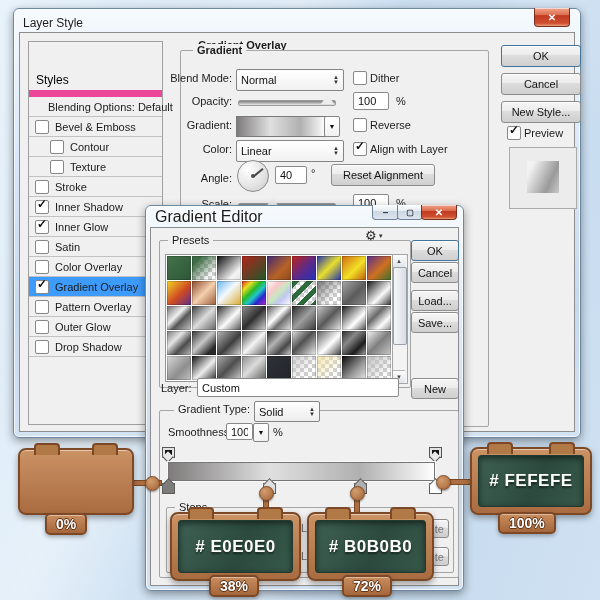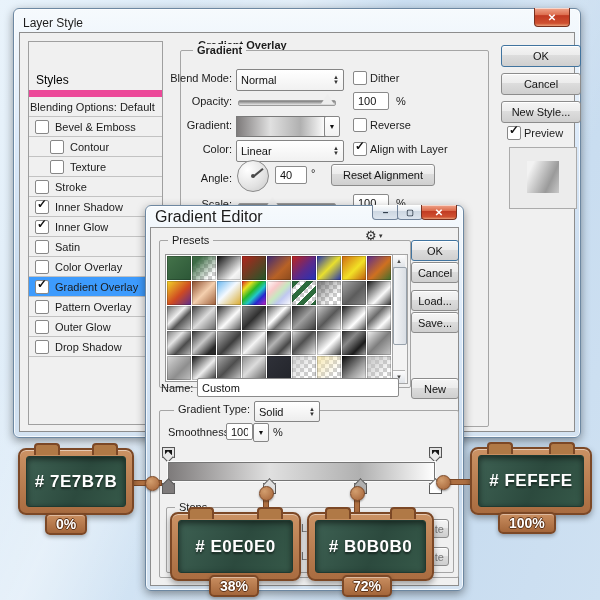--- a/index.html
+++ b/index.html
@@ -46,21 +46,21 @@
   .needle{position:absolute;left:50%;top:50%;width:13px;height:2px;background:#4a4a4a;
     transform-origin:0 50%;transform:rotate(-40deg);}
   .dot{position:absolute;left:13px;top:13px;width:4px;height:4px;border-radius:50%;background:#4a4a4a;}
   
   #sb-list{position:absolute;left:8px;top:8px;width:133px;height:382px;border:1px solid #9f9f9f;background:#f0f0f0;}
   .sb-head{height:20px;line-height:20px;padding-left:7px;font-size:12px;border-bottom:7px solid #ec4899;margin-top:28px;}
   .sb-row{height:19px;display:flex;align-items:center;border-bottom:1px solid #c2c2c2;position:relative;font-size:11px;color:#1b1b1b;}
   .sb-row .cb{position:relative;margin-left:6px;flex:none;}
   .sb-row.ind .cb{margin-left:21px;}
   .sb-lbl{margin-left:6px;white-space:nowrap;}
-  .sb-row.nock .sb-lbl{margin-left:1px;}
+  .sb-row.nock .sb-lbl{margin-left:19px;}
   .sb-row.sel{background:#3d9bfd;}
   
   #pgrid{position:absolute;left:14px;top:26px;display:grid;grid-template-columns:repeat(9,24px);
     grid-auto-rows:24px;gap:1px;background:#fff;border:1px solid #949494;padding:1px;width:224px;height:124px;overflow:hidden;}
   .swatch{width:24px;height:24px;box-shadow:inset 0 0 0 1px rgba(0,0,0,.18);}
   .sbar{position:absolute;left:241px;top:26px;width:14px;height:128px;background:#f3f3f3;border:1px solid #a5a5a5;}
   .sbar .arr{position:absolute;left:0;width:12px;height:12px;font-size:6px;display:flex;align-items:center;justify-content:center;
     color:#4a4a4a;background:linear-gradient(#fdfdfd,#dfe3e8);border-bottom:1px solid #b5b5b5;}
   .sbar .arr.down{bottom:0;border-top:1px solid #b5b5b5;border-bottom:none;}
   .sthumb2{position:absolute;left:0;top:12px;width:12px;height:76px;border:1px solid #97a1ab;border-radius:2px;
@@ -303,21 +303,21 @@
       <div class="arr" style="top:0">▲</div>
       <div class="sthumb2"></div>
       <div class="arr down">▼</div>
     </div>
 
     <div class="btn def" style="left:260px;top:12px;width:46px;height:19px">OK</div>
     <div class="btn" style="left:260px;top:34px;width:46px;height:19px">Cancel</div>
     <div class="btn" style="left:260px;top:62px;width:46px;height:19px">Load...</div>
     <div class="btn" style="left:260px;top:84px;width:46px;height:19px">Save...</div>
 
-    <div class="lbl" style="left:10px;top:154px">Name:</div>
+    <div class="lbl" style="left:10px;top:154px">Layer:</div>
     <input class="tb" style="left: 46px; top: 150px; width: 202px; height: 19px;" value="Custom">
     <div class="btn" style="left:260px;top:150px;width:46px;height:19px">New</div>
 
     <div class="group" style="left:8px;top:182px;width:298px;height:166px">
       <span class="glabel" style="left:14px;top:-8px;font-weight:normal">Gradient Type:</span>
       <div class="dd" style="left:94px;top:-10px;width:56px;height:19px;background:linear-gradient(#fff,#ededed)">
         <span>Solid</span>
         <span class="ud">
             <span>▲</span>
             <span>▼</span>
@@ -361,23 +361,20 @@
       </div>
     </div>
   </div>
 </div>
 
 <div class="hline" style="left:126px;top:480px;width:34px"></div>
 <div class="pin" style="left:145px;top:476px"></div>
 <div class="board" style="left:18px;top:448px;width:112px;height:63px">
   <div class="tab" style="left:14px"></div>
   <div class="tab" style="right:14px"></div>
-  <div class="surface">
-    <span class="hex"># 7E7B7B</span>
-  </div>
 </div>
 <div class="tag" style="left:45px;top:513px">0%</div>
 
 <div class="vline" style="left:263px;top:495px;height:20px"></div>
 <div class="pin" style="left:259px;top:486px"></div>
 <div class="board" style="left:170px;top:512px;width:127px;height:65px">
   <div class="tab" style="left:16px"></div>
   <div class="tab" style="right:16px"></div>
   <div class="surface">
     <span class="hex"># E0E0E0</span>

